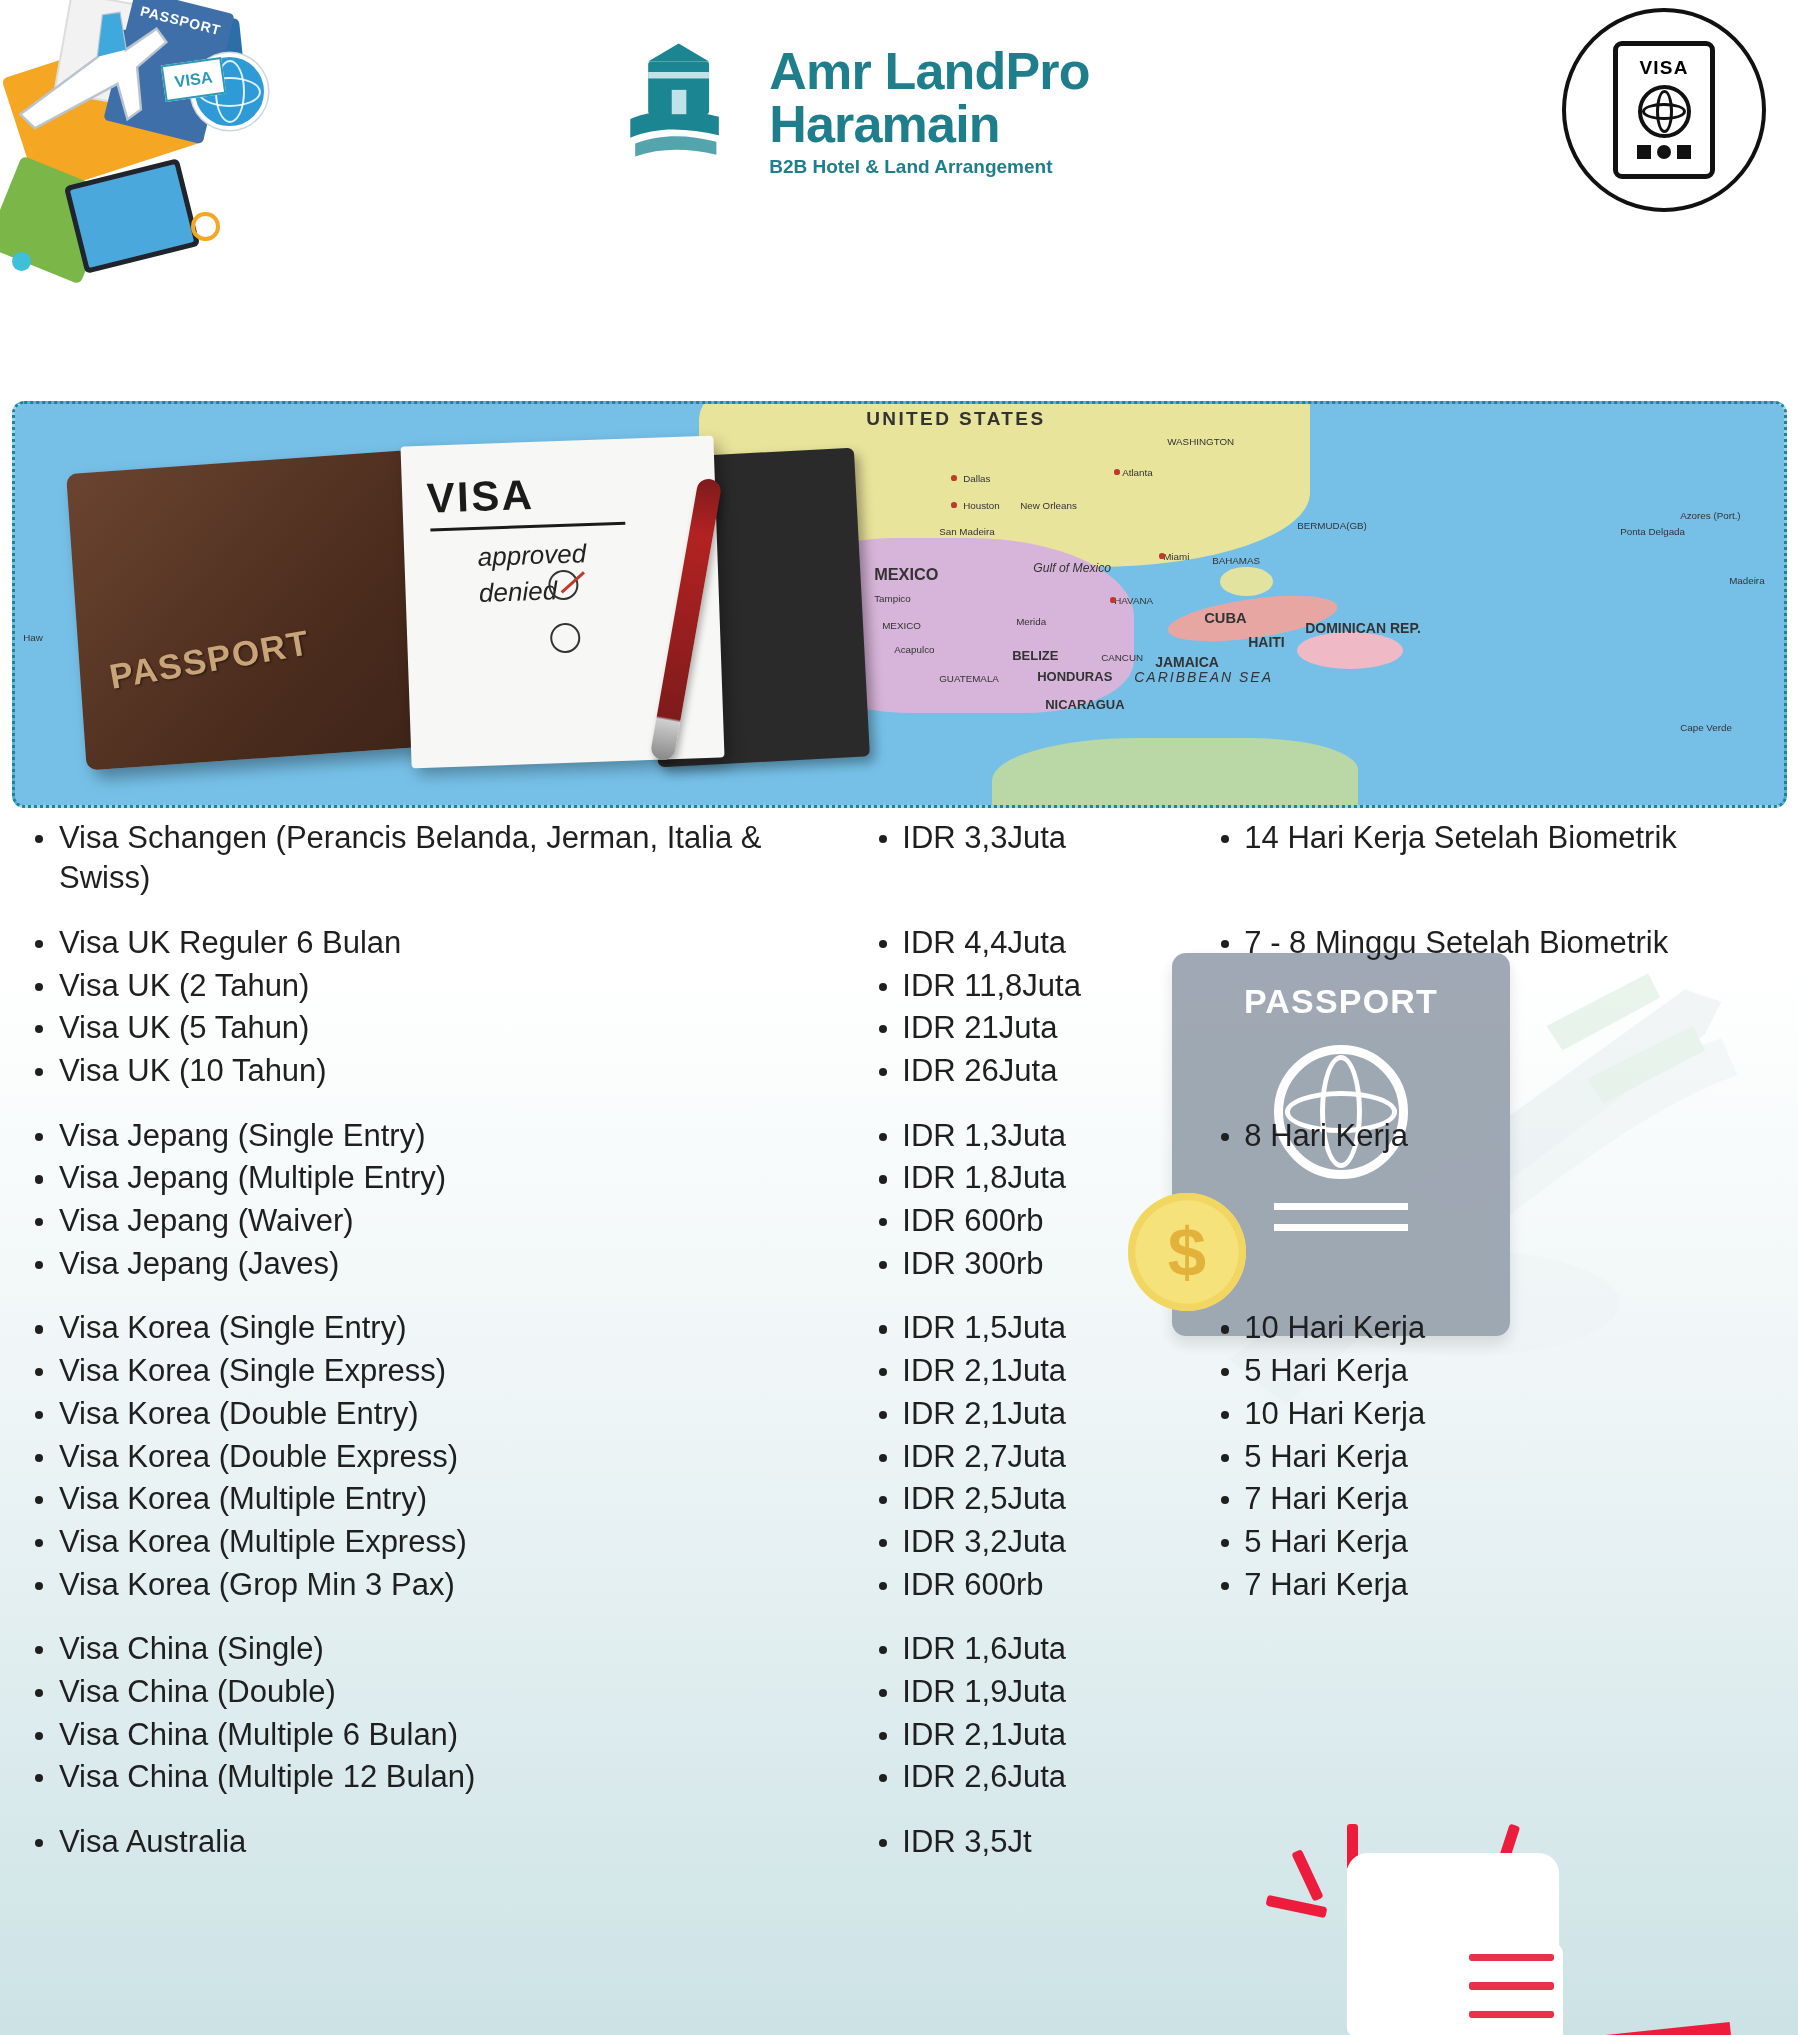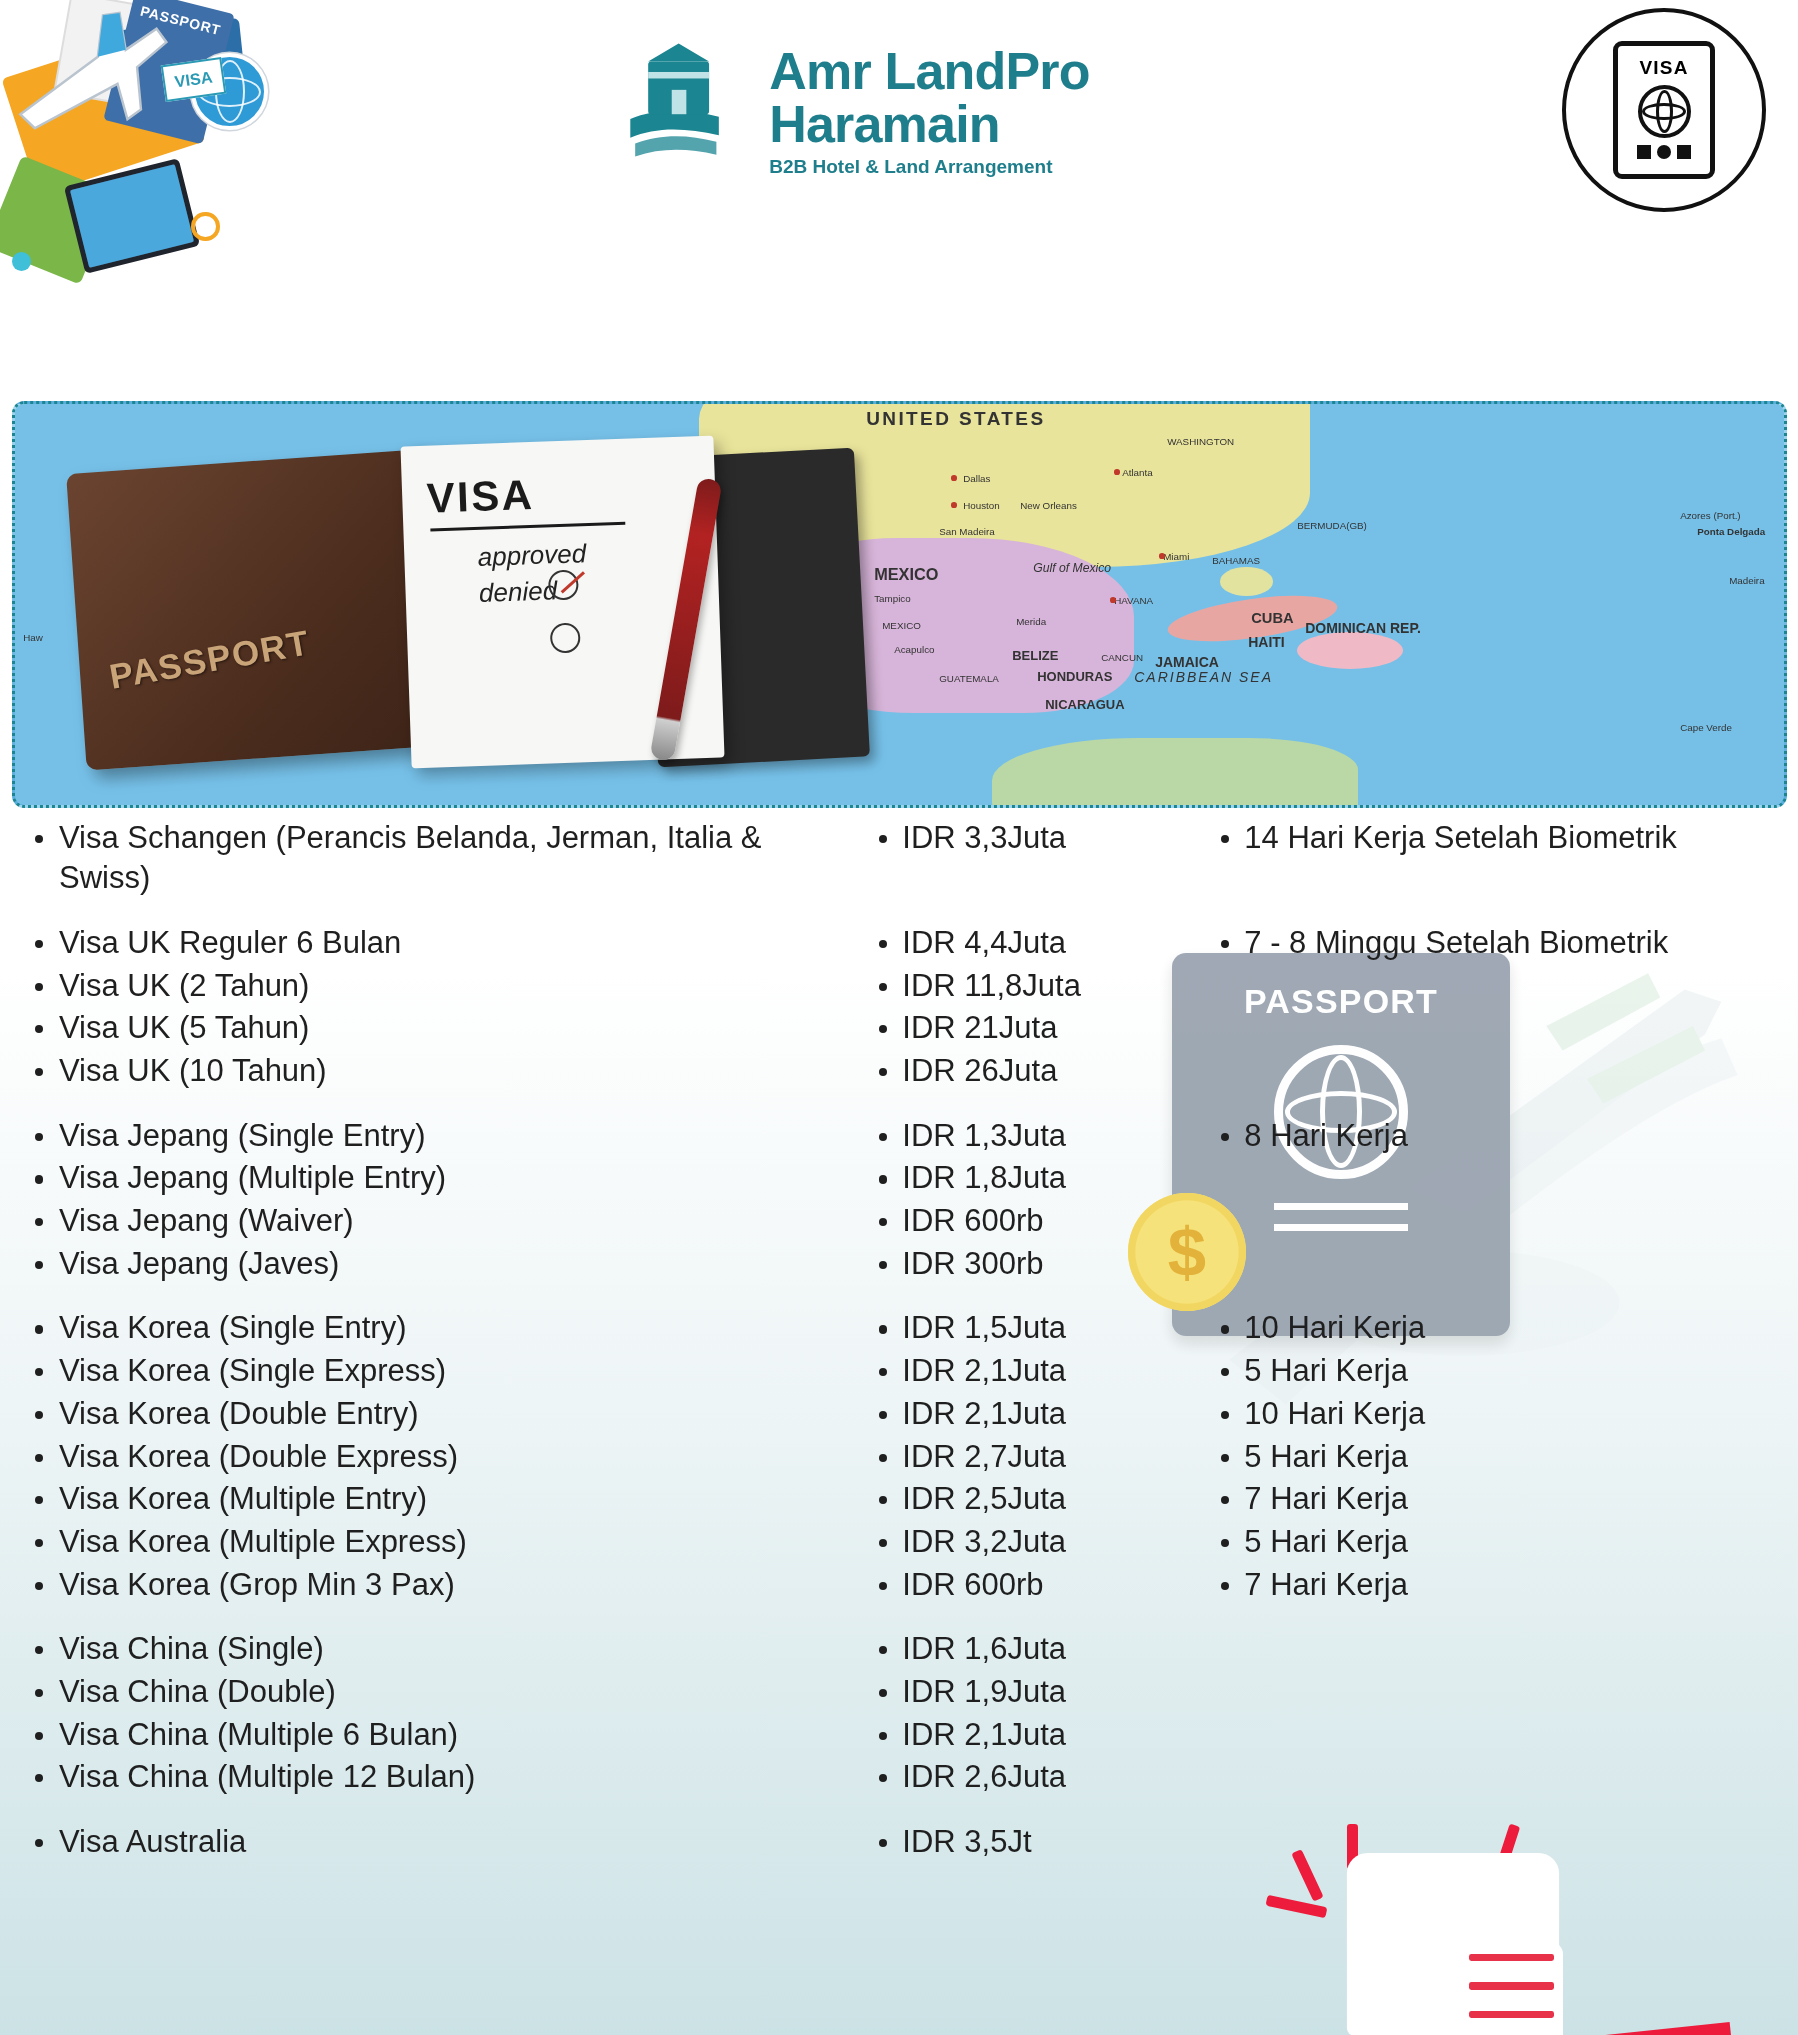--- a/index.html
+++ b/index.html
@@ -294,36 +294,36 @@
       <div class="map-label small" style="left:1107px; top:63px;">Atlanta</div>
       <div class="map-label small" style="left:948px; top:96px;">Houston</div>
       <div class="map-label small" style="left:1005px; top:96px;">New Orleans</div>
       <div class="map-label small" style="left:924px; top:122px;">San Madeira</div>
       <div class="map-label" style="left:859px; top:161px; font-size:16.3px;">MEXICO</div>
       <div class="map-label small" style="left:1018px; top:157px; font-style:italic; font-size:12.2px;">Gulf of Mexico</div>
       <div class="map-label small" style="left:1148px; top:147px;">Miami</div>
       <div class="map-label small" style="left:1282px; top:116px;">BERMUDA(GB)</div>
       <div class="map-label small" style="left:1197px; top:151px;">BAHAMAS</div>
       <div class="map-label small" style="left:1099px; top:191px;">HAVANA</div>
-      <div class="map-label" style="left:1189px; top:206px; font-size:14.7px;margin-left:47px;">CUBA</div>
+      <div class="map-label" style="left:1189px; top:206px; font-size:14.7px;">CUBA</div>
       <div class="map-label small" style="left:859px; top:189px;">Tampico</div>
       <div class="map-label small" style="left:1001px; top:212px;">Merida</div>
       <div class="map-label small" style="left:1086px; top:212px;margin-top:36px;">CANCUN</div>
       <div class="map-label small" style="left:867px; top:216px;">MEXICO</div>
       <div class="map-label small" style="left:879px; top:240px;">Acapulco</div>
       <div class="map-label" style="left:1233px; top:230px; font-size:14px;">HAITI</div>
       <div class="map-label" style="left:1290px; top:216px; font-size:14px;">DOMINICAN REP.</div>
       <div class="map-label" style="left:1140px; top:250px; font-size:14px;">JAMAICA</div>
       <div class="map-label" style="left:997px; top:244px; font-size:13px;">BELIZE</div>
       <div class="map-label small" style="left:924px; top:269px;">GUATEMALA</div>
       <div class="map-label" style="left:1022px; top:265px; font-size:13px;">HONDURAS</div>
       <div class="map-label" style="left:1030px; top:293px; font-size:13px;">NICARAGUA</div>
       <div class="map-label" style="left:1119px; top:265px; font-size:14px; letter-spacing:2px; font-weight:normal; font-style:italic;">CARIBBEAN SEA</div>
       <div class="map-label small" style="left:1665px; top:106px;">Azores (Port.)</div>
-      <div class="map-label small" style="left:1682px; top:122px;font-weight:bold;">Ponta Delgada</div>
+      <div class="map-label small" style="left:1605px; top:122px;">Ponta Delgada</div>
       <div class="map-label small" style="left:1714px; top:171px;">Madeira</div>
       <div class="map-label small" style="left:1665px; top:318px;">Cape Verde</div>
       <div class="map-label small" style="left:8.1px; top:228px;">Haw</div>
 
       <div class="map-dot" style="left:936px; top:71px;"></div>
       <div class="map-dot" style="left:1099px; top:65px;"></div>
       <div class="map-dot" style="left:936px; top:98px;"></div>
       <div class="map-dot" style="left:1144px; top:149px;"></div>
       <div class="map-dot" style="left:1095px; top:193px;"></div>
     </div>

